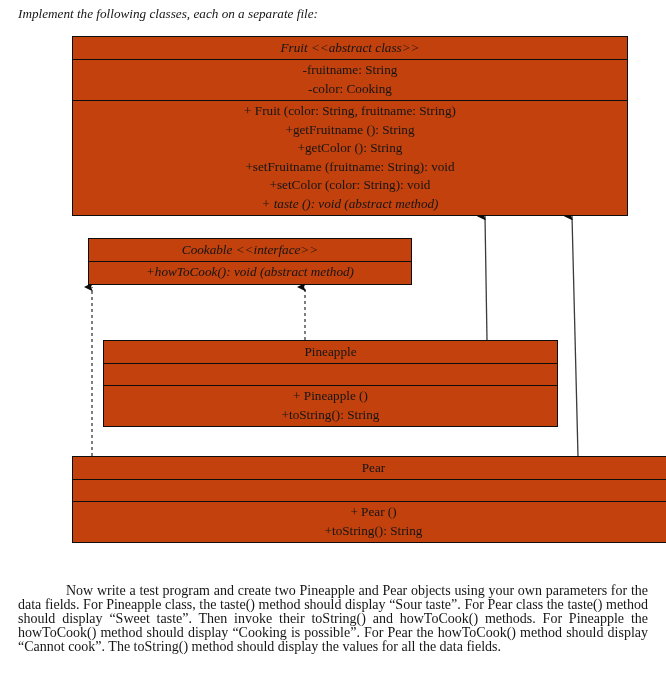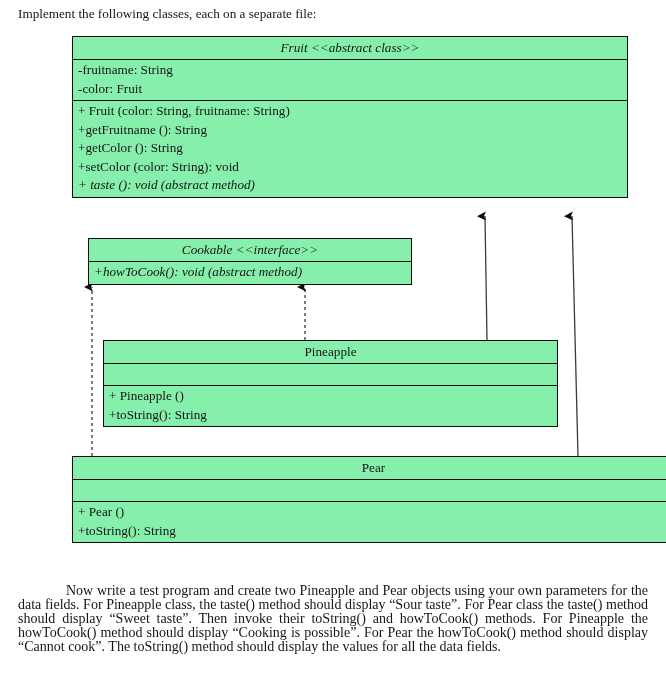--- a/index.html
+++ b/index.html
@@ -17,27 +17,28 @@
   }
 
   
   #intro-line {
     position: absolute;
     left: 18px;
     top: 5px;
     font-size: 13.2px;
     line-height: 17px;
     white-space: nowrap;
+    font-style: italic;
   }
 
   
   .uml-box {
     position: absolute;
     border: 1.3px solid #0d0d0d;
-    background: #86efac;
+    background: #c2410c;
     box-sizing: border-box;
     z-index: 5;
   }
   .uml-compartment {
     box-sizing: border-box;
     padding: 1px 5px 2px 5px;
   }
   .uml-compartment + .uml-compartment {
     border-top: 1.3px solid #0d0d0d;
   }
@@ -47,21 +48,21 @@
     font-size: 13.2px;
     line-height: 19px;
   }
   .uml-header.plain {
     font-style: normal;
   }
   .uml-row {
     font-size: 13.2px;
     line-height: 18.5px;
     white-space: nowrap;
-    text-align: left;
+    text-align: center;
   }
   .uml-row.italic {
     font-style: italic;
   }
   .uml-empty {
     height: 18px;
   }
 
   
   #box-fruit     { left: 72px;  top: 36px;  width: 556px; }
@@ -115,26 +116,27 @@
 
   <line x1="92" y1="456" x2="92" y2="287" stroke="#3b3b3b" stroke-width="1.3" stroke-dasharray="3,3" marker-end="url(#arrowhead-dashed)"></line>
 </svg>
 
 <div class="uml-box" id="box-fruit">
   <div class="uml-compartment">
     <div class="uml-header">Fruit &lt;&lt;abstract class&gt;&gt;</div>
   </div>
   <div class="uml-compartment">
     <div class="uml-row">-fruitname: String</div>
-    <div class="uml-row">-color: Fruit</div>
+    <div class="uml-row">-color: Cooking</div>
   </div>
   <div class="uml-compartment">
     <div class="uml-row">+ Fruit (color: String, fruitname: String)</div>
     <div class="uml-row">+getFruitname (): String</div>
     <div class="uml-row">+getColor (): String</div>
+    <div class="uml-row">+setFruitname (fruitname: String): void</div>
     <div class="uml-row">+setColor (color: String): void</div>
     <div class="uml-row italic">+ taste (): void (abstract method)</div>
   </div>
 </div>
 
 <div class="uml-box" id="box-cookable">
   <div class="uml-compartment">
     <div class="uml-header">Cookable &lt;&lt;interface&gt;&gt;</div>
   </div>
   <div class="uml-compartment">

